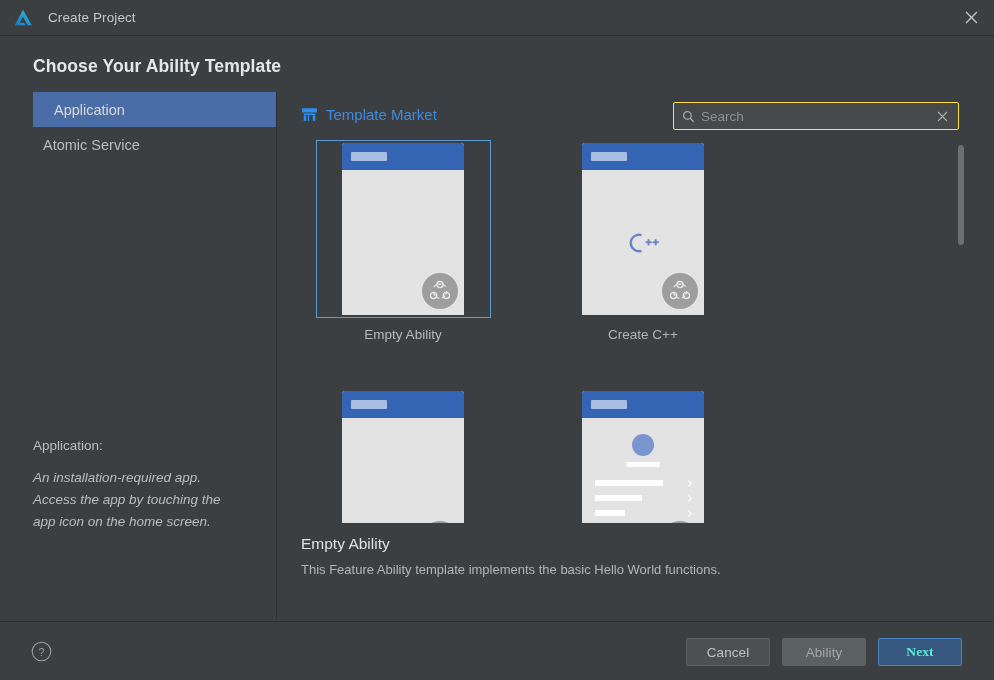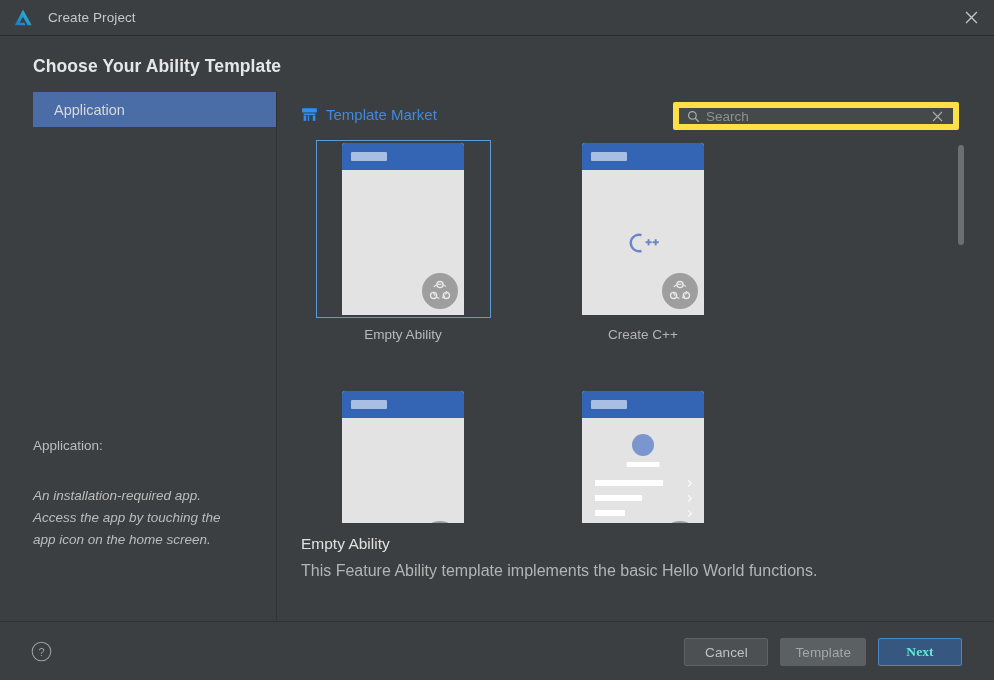--- a/index.html
+++ b/index.html
@@ -48,36 +48,36 @@
   }
   .side-item.selected { background: #4a6da7; color: #d8d8d8; }
   #side-list { margin-top: 0px; padding: 0 0 0 33px; margin-left: -33px; }
   #side-item-application { margin: 0 2px 0 33px; width: 243px; padding-left: 21px; }
   #side-item-atomic { margin: 0 2px 0 33px; width: 243px; padding-left: 10px; }
 
   #side-desc {
     position: absolute; left: 33px; top: 343px; width: 225px;
     font-size: 13.5px; line-height: 22px; color: #bcbcbc;
   }
-  #side-desc-title { margin-bottom: 28px; }
+  #side-desc-title { margin-bottom: 10px; }
   #side-desc-body { white-space: pre-line; font-style: italic; }
 
   
   #content { position: absolute; left: 278px; top: 92px; width: 716px; height: 528px; padding-left: 35px; }
 
   #market-link {
     position: absolute; left: 23px; top: 14px;
     display: flex; align-items: center; cursor: pointer;
   }
   #market-icon { width: 17px; height: 17px; margin-right: 8px; }
   #market-label { font-size: 15px; color: #3f8ae0; }
 
   #search-box {
     position: absolute; left: 395px; top: 10px; width: 286px; height: 28px;
-    background: #45494a; border: 6px solid #fde047; border-radius: 2px;
+    background: #45494a; border: 1px solid #fde047; border-radius: 2px;
     display: flex; align-items: center; cursor: text;
   }
   #search-icon { width: 13px; height: 13px; margin: 0 6px 0 8px; flex: none; }
   #search-input {
     flex: 1; background: transparent; border: none; outline: none;
     font-family: "Liberation Sans", sans-serif; font-size: 13.5px; color: #cfcfcf;
   }
   #search-input::placeholder { color: #8e9194; }
   #search-clear {
     width: 22px; height: 22px; margin-right: 5px; flex: none;
@@ -149,21 +149,21 @@
     cursor: pointer;
   }
   #tpl-scroll-thumb {
     position: absolute; left: 0; top: 5px; width: 6px; height: 100px;
     background: #6b6f71; border-radius: 3px; cursor: pointer;
   }
 
   
   #tpl-desc { position: absolute; left: 23px; top: 443px; width: 660px; }
   #tpl-desc-title { font-size: 15.5px; color: #e0e0e0; margin-bottom: 9px; }
-  #tpl-desc-body { font-size: 16px; color: #b4b4b4; }
+  #tpl-desc-body { font-size: 13px; color: #b4b4b4; }
 
   
   #footer {
     position: absolute; left: 0; top: 621px; width: 994px; height: 59px;
     background: #3c3f41; border-top: 1px solid #2e3133;
   }
   #help-btn {
     position: absolute; left: 31px; top: 19px; width: 21px; height: 21px;
     cursor: pointer;
   }
@@ -206,20 +206,23 @@
       </svg>
     </div>
   </div>
 
   <div id="page-title">Choose Your Ability Template</div>
 
   <div id="sidebar">
     <div id="side-list">
       <div id="side-item-application" class="side-item selected">
         <span>Application</span>
+      </div>
+      <div id="side-item-atomic" class="side-item">
+        <span>Atomic Service</span>
       </div>
     </div>
     <div id="side-desc">
       <div id="side-desc-title">Application:</div>
       <div id="side-desc-body">An installation-required app.
 Access the app by touching the
 app icon on the home screen.</div>
     </div>
   </div>
 
@@ -381,18 +384,18 @@
 
   </div>
 
   <div id="footer">
     <svg id="help-btn" viewBox="0 0 21 21">
       <circle cx="10.5" cy="10.5" r="9.3" fill="none" stroke="#9a9da0" stroke-width="1.1"></circle>
       <text x="10.5" y="14.6" text-anchor="middle" font-family="Liberation Sans, sans-serif" font-size="11" fill="#9a9da0">?</text>
     </svg>
     <div id="footer-actions">
       <button class="btn btn-default">Cancel</button>
-      <button class="btn btn-hover">Template</button>
+      <button class="btn btn-hover">Ability</button>
       <button class="btn btn-primary">Next</button>
     </div>
   </div>
 
 </div>
 
 </body></html>

